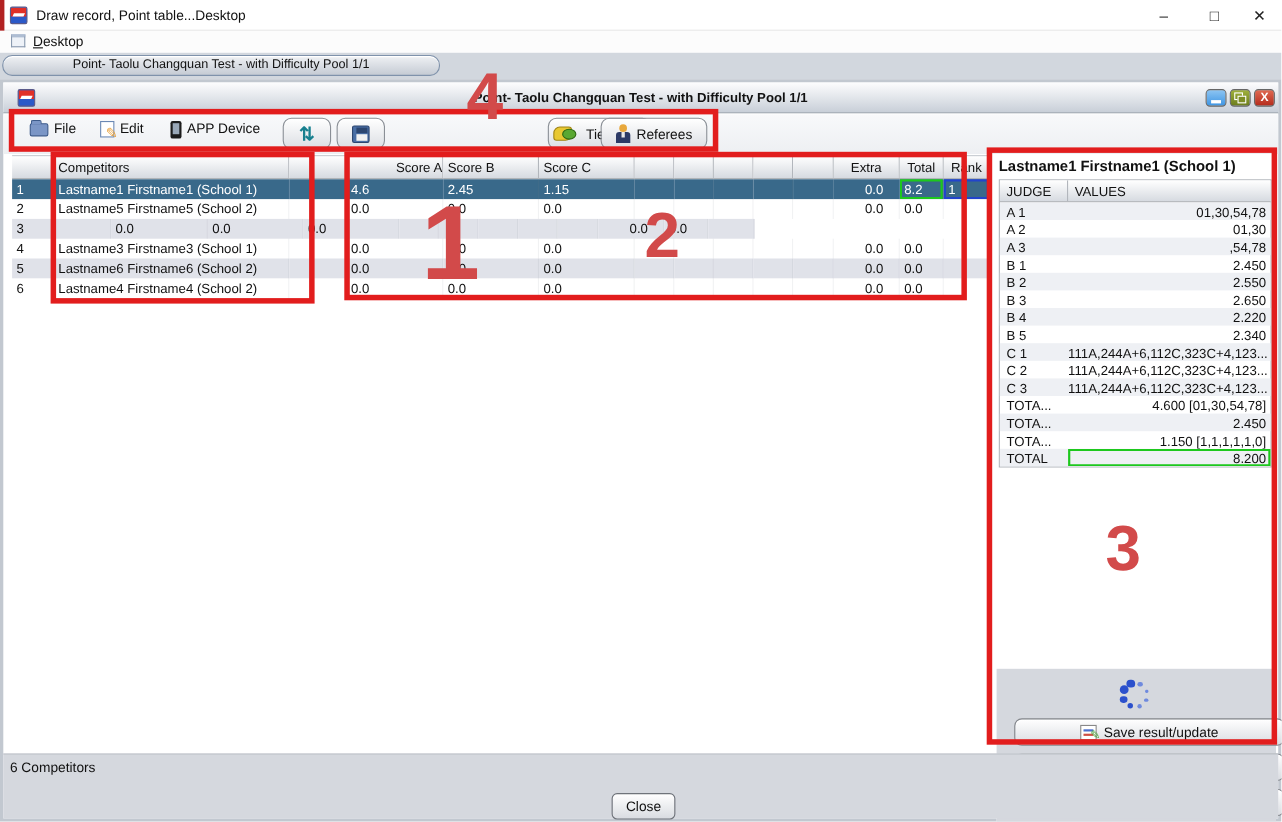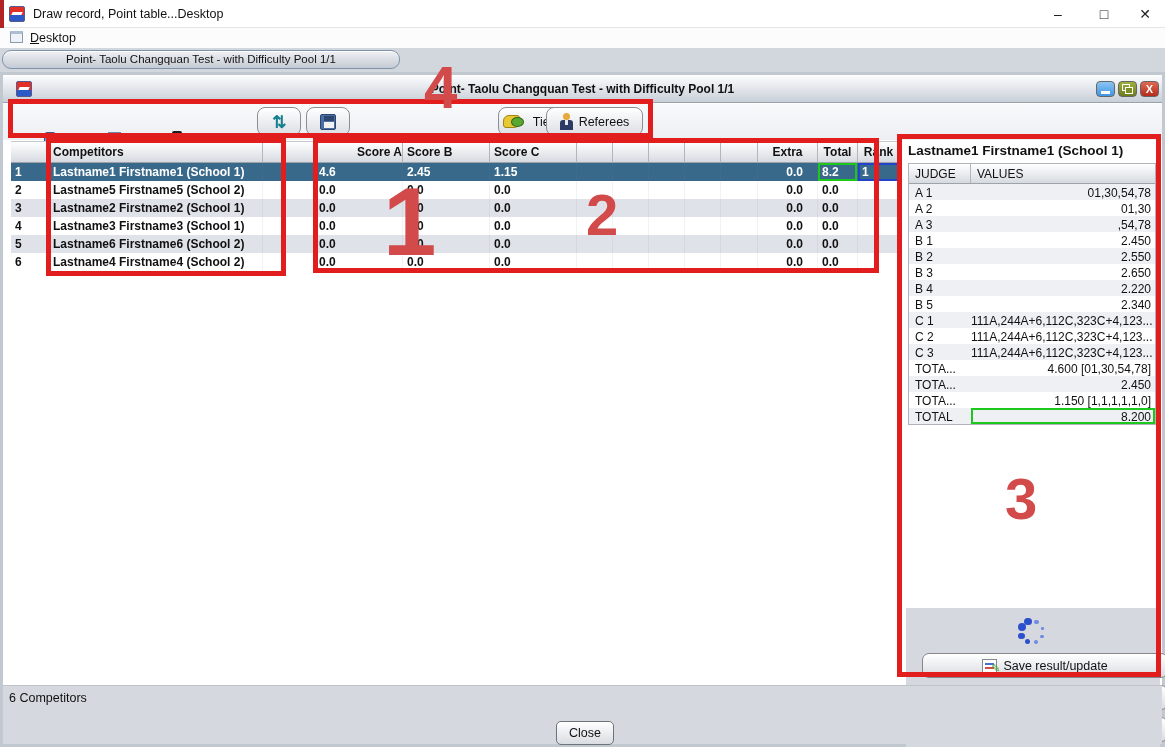--- a/index.html
+++ b/index.html
@@ -36,21 +36,21 @@
   .framebtn { position:absolute; top:6px; width:19px; height:16px; border-radius:4px; border:1px solid #666; color:#fff; font-size:10px; line-height:14px; text-align:center; font-weight:bold; }
   .fb-min { left:1093px; background:linear-gradient(#8cc4f2,#3f96e4); }
   .fb-min i { display:block; margin:9px auto 0; width:9px; height:3px; background:#fff; }
   .fb-rst { left:1115px; background:linear-gradient(#9fb03c,#6c7d1d); }
   .fb-rst .sq { position:absolute; width:8px; height:7px; border:1.5px solid #fff; }
   .fb-rst .sq.a { left:3px; top:2px; } .fb-rst .sq.b { left:6px; top:5px; background:#7d8d25; }
   .fb-cls { left:1137px; background:linear-gradient(#e06a52,#b52c1d); font-size:11px; }
 
   
   .toolbar { position:absolute; left:0; top:29px; width:1159px; height:36px; background:linear-gradient(#f8f9fb,#edeff2); }
-  .tb-flat { position:absolute; top:19px; height:24px; display:flex; align-items:flex-end; gap:5px; font-size:12.5px;margin-left:17px; }
+  .tb-flat { position:absolute; top:6px; height:24px; display:flex; align-items:flex-start; gap:5px; font-size:12.5px; }
   .tb-btn { position:absolute; top:3px; height:29px; border:1px solid #8a8f96; border-radius:8px; background:linear-gradient(#ffffff,#dbdee3);
             box-shadow:inset 0 1px 0 #fff; display:flex; align-items:center; justify-content:center; gap:6px; font-size:12.5px; }
   .icon-folder { width:17px; height:12px; background:#7b96c6; border:1px solid #3c5a8a; border-radius:2px; position:relative; margin-top:2px; }
   .icon-folder:before { content:""; position:absolute; left:0; top:-4px; width:8px; height:3px; background:#7b96c6; border:1px solid #3c5a8a; border-bottom:none; border-radius:2px 2px 0 0; }
   .icon-page { width:13px; height:15px; background:#fff; border:1px solid #6a88b4; position:relative; }
   .icon-page .pencil { position:absolute; right:-4px; bottom:-2px; color:#e8a13c; font-size:13px; line-height:10px; }
   .icon-phone { width:10px; height:16px; background:#1c1c1c; border-radius:2px; position:relative; }
   .icon-phone:before { content:""; position:absolute; left:2px; top:2px; width:6px; height:10px; background:#9aa8b8; }
   .icon-refresh { color:#17808f; font-size:17px; font-weight:bold; transform:rotate(90deg); }
   .icon-floppy { width:16px; height:16px; background:#4a6fa5; border:1px solid #2c4670; border-radius:2px; position:relative; }
@@ -64,21 +64,21 @@
   .icon-tie { position:relative; width:24px; height:17px; }
   .icon-tie .y { position:absolute; left:0; top:2px; width:17px; height:13px; background:#e8c832; border:1px solid #a08414; border-radius:6px 3px 6px 3px; }
   .icon-tie .g { position:absolute; left:8px; top:4px; width:13px; height:10px; background:#5aa832; border:1px solid #2e6814; border-radius:50%; }
   .icon-ref { position:relative; width:13px; height:17px; }
   .icon-ref .h { position:absolute; left:3px; top:0; width:7px; height:7px; background:#e8a83c; border-radius:50%; }
   .icon-ref .b { position:absolute; left:0; top:7px; width:13px; height:10px; background:#2c3a66; border-radius:3px 3px 0 0; }
   .icon-ref .b:before { content:""; position:absolute; left:5px; top:0; width:3px; height:5px; background:#e8e8e8; }
 
   
   .maintable { position:absolute; left:8px; top:66px; }
-  .tr, .thead { display:flex;font-weight:bold; }
+  .tr, .thead { display:flex; }
   .th { height:22px; background:linear-gradient(#ffffff,#d6dae0); border-right:1px solid #b2b6bc; border-top:1px solid #c6cad0; border-bottom:1px solid #9ea3a9;
         font-size:12px; padding:3px 0 0 4px; overflow:hidden; white-space:nowrap; }
   .td { height:18px; font-size:12px; padding:2px 0 0 4px; border-right:1px solid rgba(120,130,140,0.10); overflow:hidden; white-space:nowrap; }
   .tr.stripe .td { background:#e0e2e9; }
   .tr.sel .td { background:#39698a; color:#fff; }
   .td.alignR { text-align:right; padding-right:14px; }
   .td.boxG { box-shadow:inset 0 0 0 2px #1dc81d; }
   .td.boxB { box-shadow:inset 0 0 0 2px #2244cc; }
 
   
@@ -241,21 +241,20 @@
           <div class="td" style="width: 36px;"></div>
           <div class="td" style="width: 36px;"></div>
           <div class="td" style="width: 36px;"></div>
           <div class="td" style="width: 37px;"></div>
           <div class="td alignR" style="width: 60px;">0.0</div>
           <div class="td" style="width: 40px;">0.0</div>
           <div class="td" style="width: 42px;"></div>
         </div>
         <div class="tr stripe">
           <div class="td" style="width: 38px;">3</div>
-          <div class="td" style="width: 214px;">Lastname2 Firstname2 (School 1)</div>
           <div class="td" style="width: 52px;"></div>
           <div class="td" style="width: 88px;">0.0</div>
           <div class="td" style="width: 87px;">0.0</div>
           <div class="td" style="width: 87px;">0.0</div>
           <div class="td" style="width: 36px;"></div>
           <div class="td" style="width: 36px;"></div>
           <div class="td" style="width: 36px;"></div>
           <div class="td" style="width: 36px;"></div>
           <div class="td" style="width: 37px;"></div>
           <div class="td alignR" style="width: 60px;">0.0</div>

